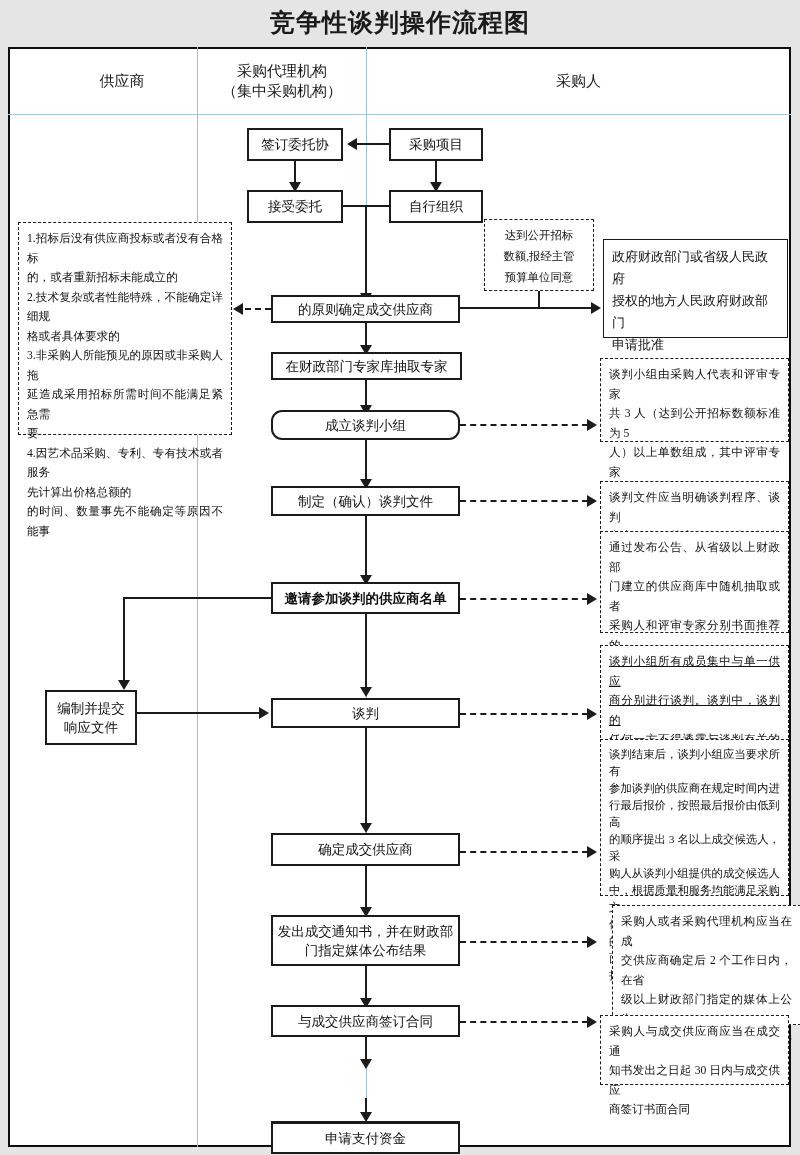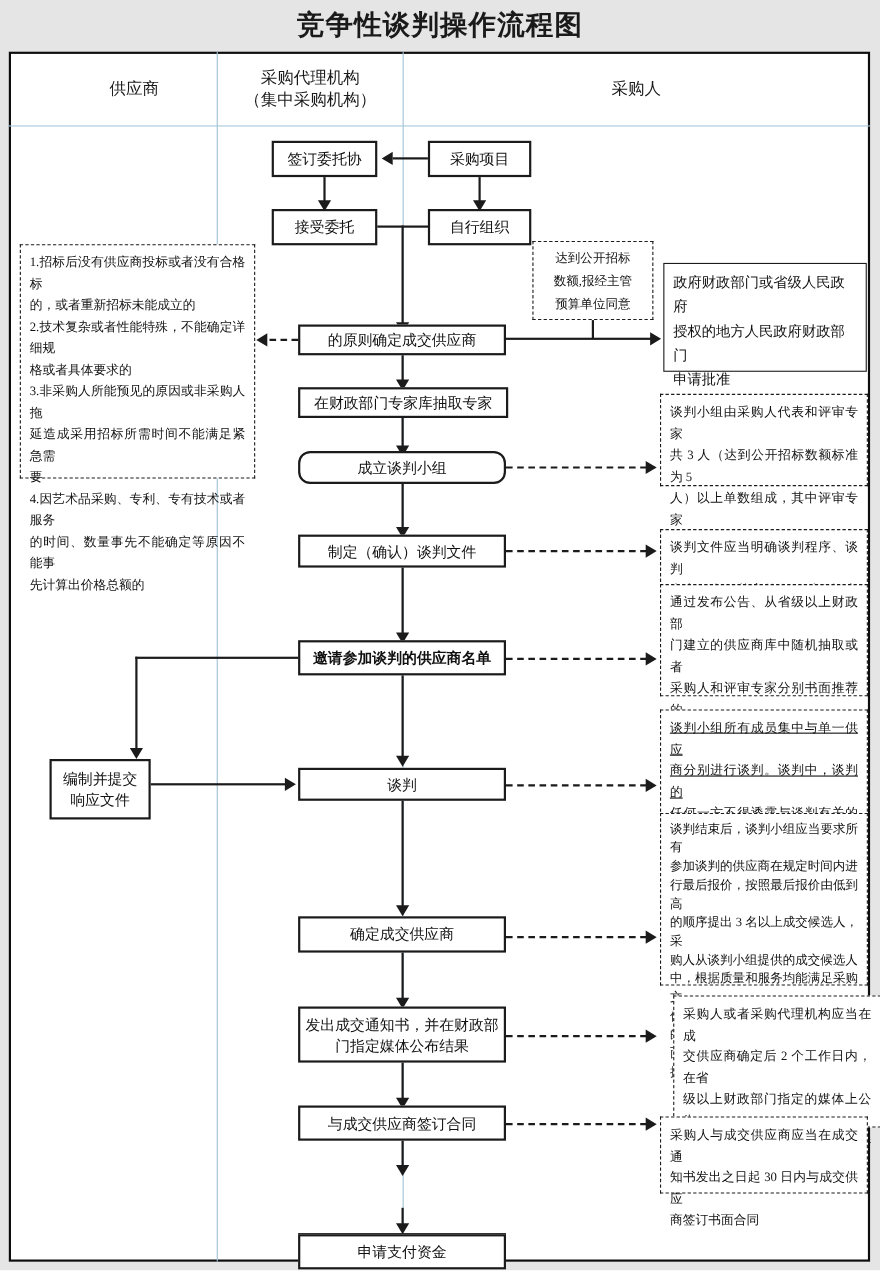--- a/index.html
+++ b/index.html
@@ -202,22 +202,22 @@
 
   <div class="note note-lines" style="left:18px; top:222px; width:214px; height:213px;">
     <div>1.招标后没有供应商投标或者没有合格标</div>
     <div>的，或者重新招标未能成立的</div>
     <div>2.技术复杂或者性能特殊，不能确定详细规</div>
     <div>格或者具体要求的</div>
     <div>3.非采购人所能预见的原因或非采购人拖</div>
     <div>延造成采用招标所需时间不能满足紧急需</div>
     <div>要</div>
     <div>4.因艺术品采购、专利、专有技术或者服务</div>
+    <div>先计算出价格总额的</div>
     <div>的时间、数量事先不能确定等原因不能事</div>
-    <div>先计算出价格总额的</div>
   </div>
 
   <div class="conn-dash-h" style="left:245px; top:308px; width:26px;"></div>
   <div class="arrow arrow-left" style="left:233px; top:303px;"></div>
 
   <div class="note note-lines" style="left:484px; top:219px; width:110px; height:72px; text-align:center; line-height:21px; font-size:11.4px; padding:5px 4px;">
     <div>达到公开招标</div>
     <div>数额,报经主管</div>
     <div>预算单位同意</div>
   </div>

